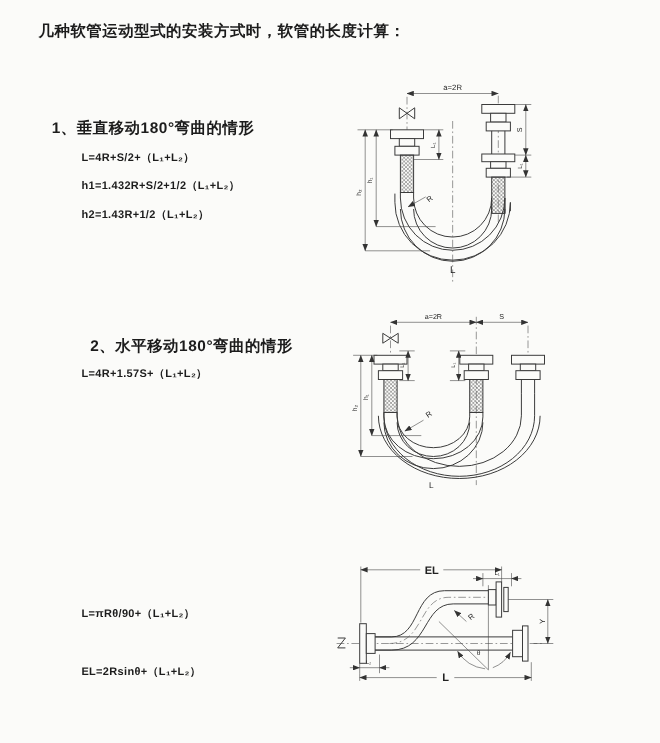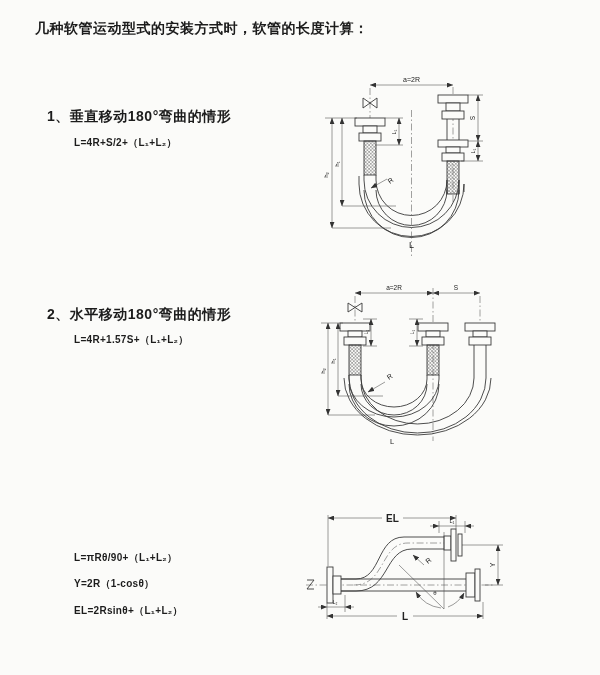--- a/index.html
+++ b/index.html
@@ -19,26 +19,27 @@
 </style>
 </head>
 <body>
 
 <div class="page">
 
   <div class="title">几种软管运动型式的安装方式时，软管的长度计算：</div>
 
   <div class="sec-heading" style="top:108px;">1、垂直移动180°弯曲的情形</div>
   <div class="formula" style="top:136px;">L=4R+S/2+（L₁+L₂）</div>
-
-  <div class="sec-heading" style="top:306px;">2、水平移动180°弯曲的情形</div>
+  <div class="formula" style="top:162px;">h1=1.432R+S/2+1/2（L₁+L₂）</div>
+  <div class="formula" style="top:188px;">h2=1.43R+1/2（L₁+L₂）</div>
+
+  <div class="sec-heading" style="top:306px;margin-left:35px;">2、水平移动180°弯曲的情形</div>
   <div class="formula" style="top:333px;">L=4R+1.57S+（L₁+L₂）</div>
 
   <div class="formula" style="top:551px;">L=πRθ/90+（L₁+L₂）</div>
-  <div class="formula" style="top:577px;">Y=2R（1-cosθ）</div>
   <div class="formula" style="top:604px;text-align:right;">EL=2Rsinθ+（L₁+L₂）</div>
 
   <svg width="0" height="0">
     <defs>
       <marker id="arr" markerUnits="userSpaceOnUse" markerWidth="6.5" markerHeight="5" refX="6.2" refY="2.5" orient="auto-start-reverse" viewBox="0 0 6.5 5">
         <path d="M0,0 L6.5,2.5 L0,5 Z" fill="#333"></path>
       </marker>
       <pattern id="hatch" patternUnits="userSpaceOnUse" width="3.4" height="3.4">
         <path d="M0,3.4 L3.4,0 M0,0 L3.4,3.4" stroke="#666" stroke-width="0.5"></path>
       </pattern>

